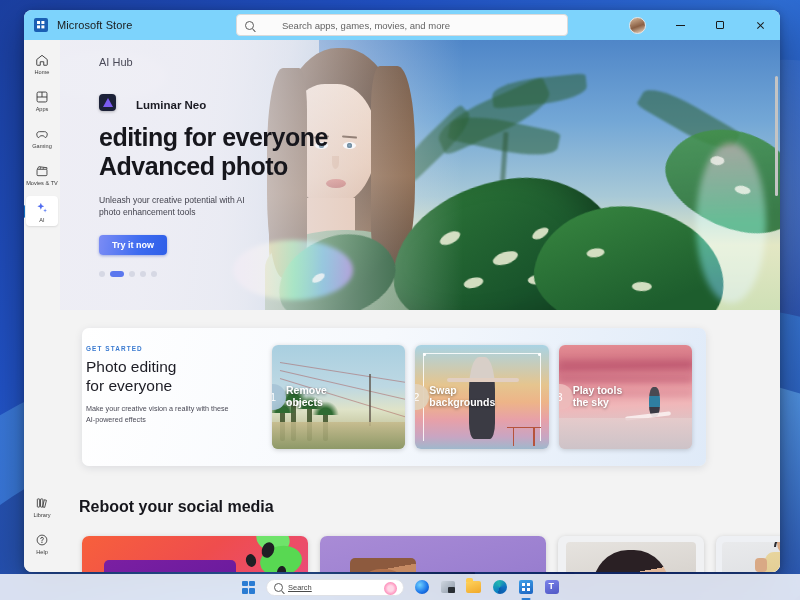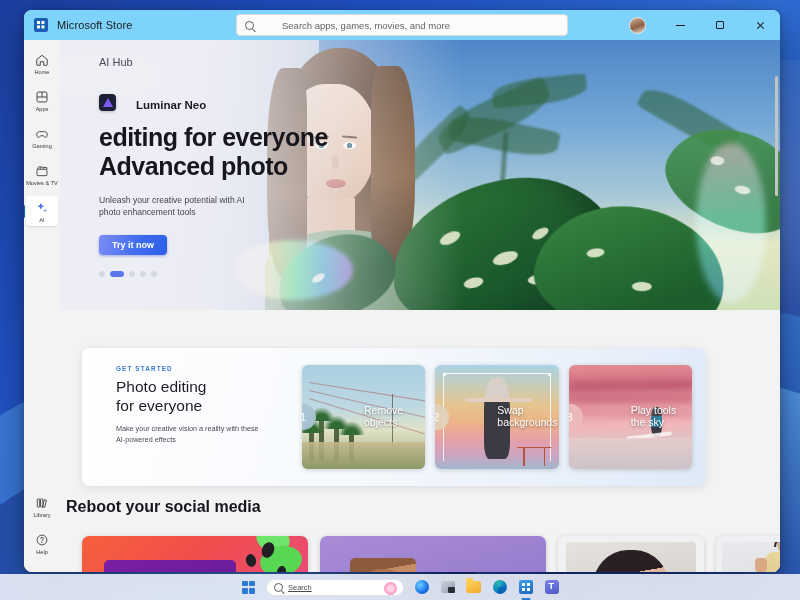--- a/index.html
+++ b/index.html
@@ -158,36 +158,36 @@
   .brandname{ font-size:11.5px; color:#1b1b23; font-weight:600; }
   .headline{ font-size:25px; line-height:1.15; font-weight:700; color:#16161c; letter-spacing:-.5px; margin-bottom:13px;}
   .subhead{ font-size:8.6px; line-height:1.45; color:#43434e; width:168px; margin-bottom:16px;}
   .cta{ display:inline-block; padding:5px 13px; border-radius:4px; font-size:9px; color:#fff; font-weight:600;
         background:linear-gradient(100deg,#7b8cf5,#3d6bf0 60%,#2f5fe8); box-shadow:0 1px 3px rgba(40,70,190,.4);}
   .dots{ display:flex; gap:5px; margin-top:16px; align-items:center;}
   .dot{ width:6px; height:6px; border-radius:4px; background:#d6d8e4; }
   .dot.on{ width:14px; background:#5b77ee; }
 
   
-  .gs-card{ position:absolute; left:22px; top:308px; width:624px; height:138px;
+  .gs-card{ position:absolute; left:22px; top:288px; width:624px; height:138px;
             background:linear-gradient(105deg,#ffffff 0%, #f6f9fd 46%, #dfeaf8 100%);
-            border-radius:7px; box-shadow:0 2px 8px rgba(20,30,60,.10); display:flex; padding:17px 14px 17px 34px;}
+            border-radius:7px; box-shadow:0 2px 8px rgba(20,30,60,.10); display:flex; padding:17px 14px 17px 4px;}
   .gs-left{ width:178px; flex:0 0 178px; }
   .gs-kicker{ font-size:6.4px; letter-spacing:1.1px; color:#3a7ad0; font-weight:700; margin-bottom:6px;}
   .gs-title{ font-size:15.5px; line-height:1.2; color:#1d1d25; margin-bottom:9px; }
   .gs-desc{ font-size:7.2px; line-height:1.5; color:#4a4a56; width:150px;}
 
   .steps{ flex:1; display:flex; gap:10px; align-items:stretch; position:relative; padding-left:8px;}
   .step{ position:relative; flex:1; border-radius:6px; overflow:hidden; box-shadow:0 1px 5px rgba(0,0,0,.18); }
   .badge{ position:absolute; left:-12px; top:50%; transform:translateY(-50%);
           width:26px; height:26px; border-radius:50%; display:flex; align-items:center; justify-content:center;
           font-size:11px; color:#fff; z-index:3; font-weight:500; }
   .b1{ background:rgba(168,196,214,.95); } .b2{ background:rgba(226,210,186,.95);} .b3{ background:rgba(236,186,186,.95);}
   .step-label{ position:absolute; left:14px; top:50%; transform:translateY(-50%); z-index:3;
-               font-size:10.5px; font-weight:400; color:#fff; line-height:1.12; text-shadow:0 1px 3px rgba(0,0,0,.45);margin-left:48px;}
+               font-size:10.5px; font-weight:700; color:#fff; line-height:1.12; text-shadow:0 1px 3px rgba(0,0,0,.45);}
 
   .img-remove{ position:absolute; inset:0;
     background:linear-gradient(180deg,#a9cfe0 0%, #bdd8e3 40%, #dfe3c8 62%, #c7c9a4 78%, #9fb289 100%); }
   .wire{ position:absolute; height:1px; background:rgba(170,90,90,.5); transform-origin:left; }
   .tower{ position:absolute; right:26%; top:28%; width:1.5px; height:52px; background:rgba(90,80,70,.7);}
   .pt{ position:absolute; bottom:8%; width:5px; background:rgba(60,80,40,.85); border-radius:2px;}
   .pt::before{ content:""; position:absolute; left:-11px; top:-12px; width:27px; height:14px;
                background:radial-gradient(ellipse at 50% 100%, #2f6b32 35%, rgba(47,107,50,0) 70%); }
   .img-swap{ position:absolute; inset:0;
     background:linear-gradient(180deg,#a9d3e4 0%, #e5c58f 38%, #edb488 55%, #e7a0a8 72%, #c9a5c2 88%, #9fb8cc 100%); }
@@ -201,21 +201,21 @@
   .bridge::before{ left:6px;} .bridge::after{ right:6px;}
   .img-sky{ position:absolute; inset:0;
     background:linear-gradient(178deg,#e48d93 0%, #cf6f82 22%, #e89aa2 40%, #f0b7b9 58%, #dfc2c4 74%, #cfc2c6 100%); }
   .cloudstripe{ position:absolute; left:0; right:0; height:10px; background:rgba(170,60,90,.35); filter:blur(3px);}
   .surfer{ position:absolute; right:24%; top:40%; width:11px; height:30px; border-radius:40%;
            background:linear-gradient(180deg,#4a4a52 0 30%, #2f7fa0 30% 68%, #3a3a44 68% 100%);}
   .board{ position:absolute; right:16%; top:66%; width:46px; height:4px; background:rgba(250,240,240,.9);
           border-radius:4px; transform:rotate(-7deg);}
 
   
-  .sec-title{ position:absolute; left:6px; top:458px; font-size:16px; font-weight:700; color:#16161c;}
+  .sec-title{ position:absolute; left:19px; top:458px; font-size:16px; font-weight:700; color:#16161c;}
   .socialrow{ position:absolute; left:22px; top:496px; display:flex; gap:12px; }
   .scard{ width:226px; height:80px; border-radius:7px; overflow:hidden; position:relative;
           box-shadow:0 1px 5px rgba(0,0,0,.16); flex:0 0 auto;}
   .scard.sm{ width:146px; }
   .sc1{ background:linear-gradient(140deg,#f7603c 0%, #ef4d4d 45%, #e84b88 100%); }
   .purplecard{ position:absolute; left:22px; top:24px; width:132px; height:64px; border-radius:5px;
                background:linear-gradient(160deg,#7b1fa2,#5e189a); }
   .blob{ position:absolute; border-radius:50%; }
   .sc2{ background:linear-gradient(165deg,#a98bd6,#9a7fd0 60%,#8f78c9); }
   .portrait{ position:absolute; left:30px; top:22px; width:66px; height:60px; border-radius:5px;

